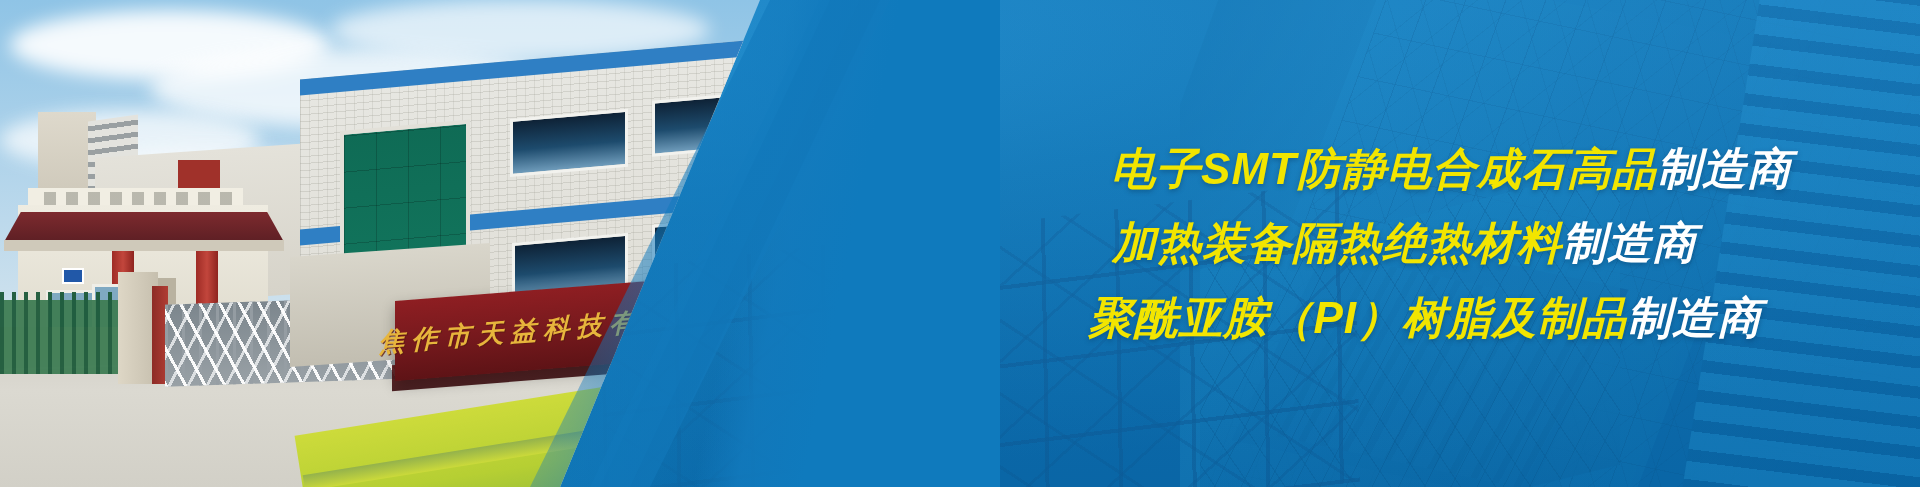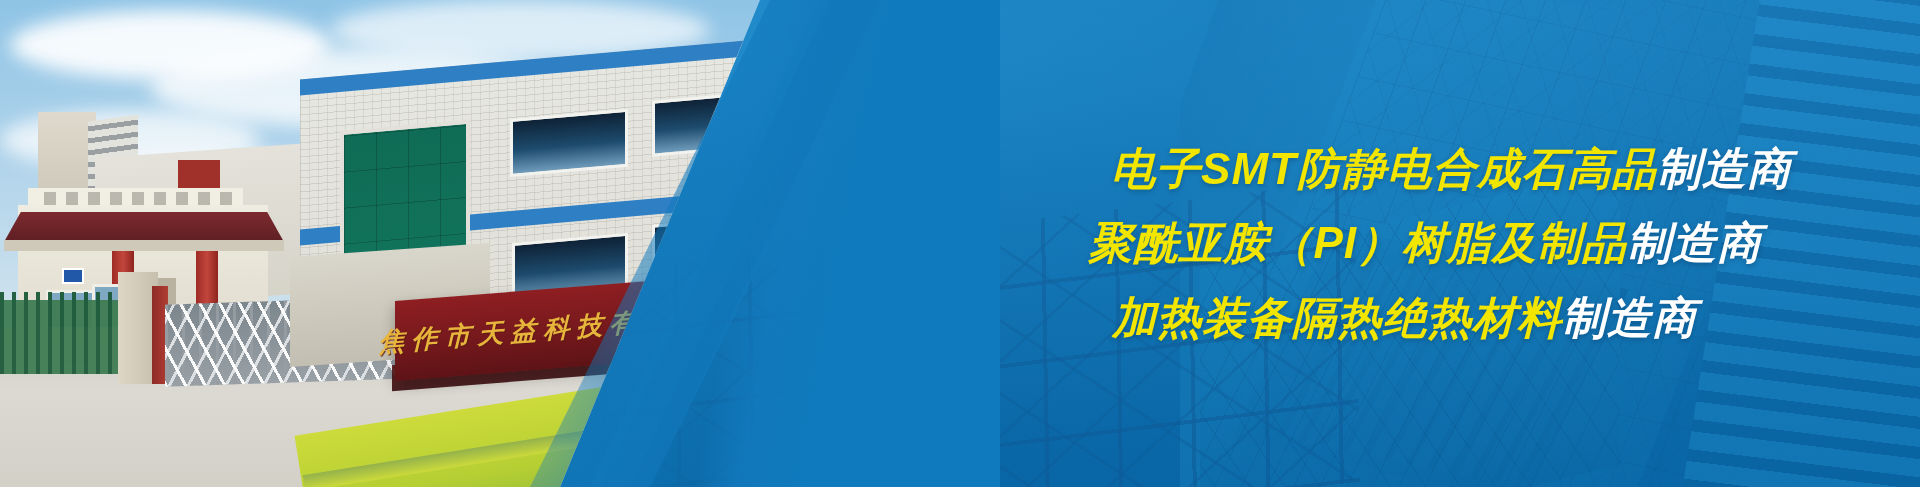--- a/index.html
+++ b/index.html
@@ -433,21 +433,21 @@
 
   <div class="seam"></div>
   <div class="wedge wedge-c"></div>
   <div class="wedge wedge-b"></div>
   <div class="wedge wedge-a"></div>
 
   <div class="headlines">
     <div class="line l1">
       <span class="hi">电子SMT防静电合成石高品</span><span class="wh">制造商</span>
     </div>
+    <div class="line l2">
+      <span class="hi">加热装备隔热绝热材料</span><span class="wh">制造商</span>
+    </div>
     <div class="line l3">
       <span class="hi">聚酰亚胺（PI）树脂及制品</span><span class="wh">制造商</span>
     </div>
-    <div class="line l2">
-      <span class="hi">加热装备隔热绝热材料</span><span class="wh">制造商</span>
-    </div>
   </div>
 
 </div>
 
 </body></html>

